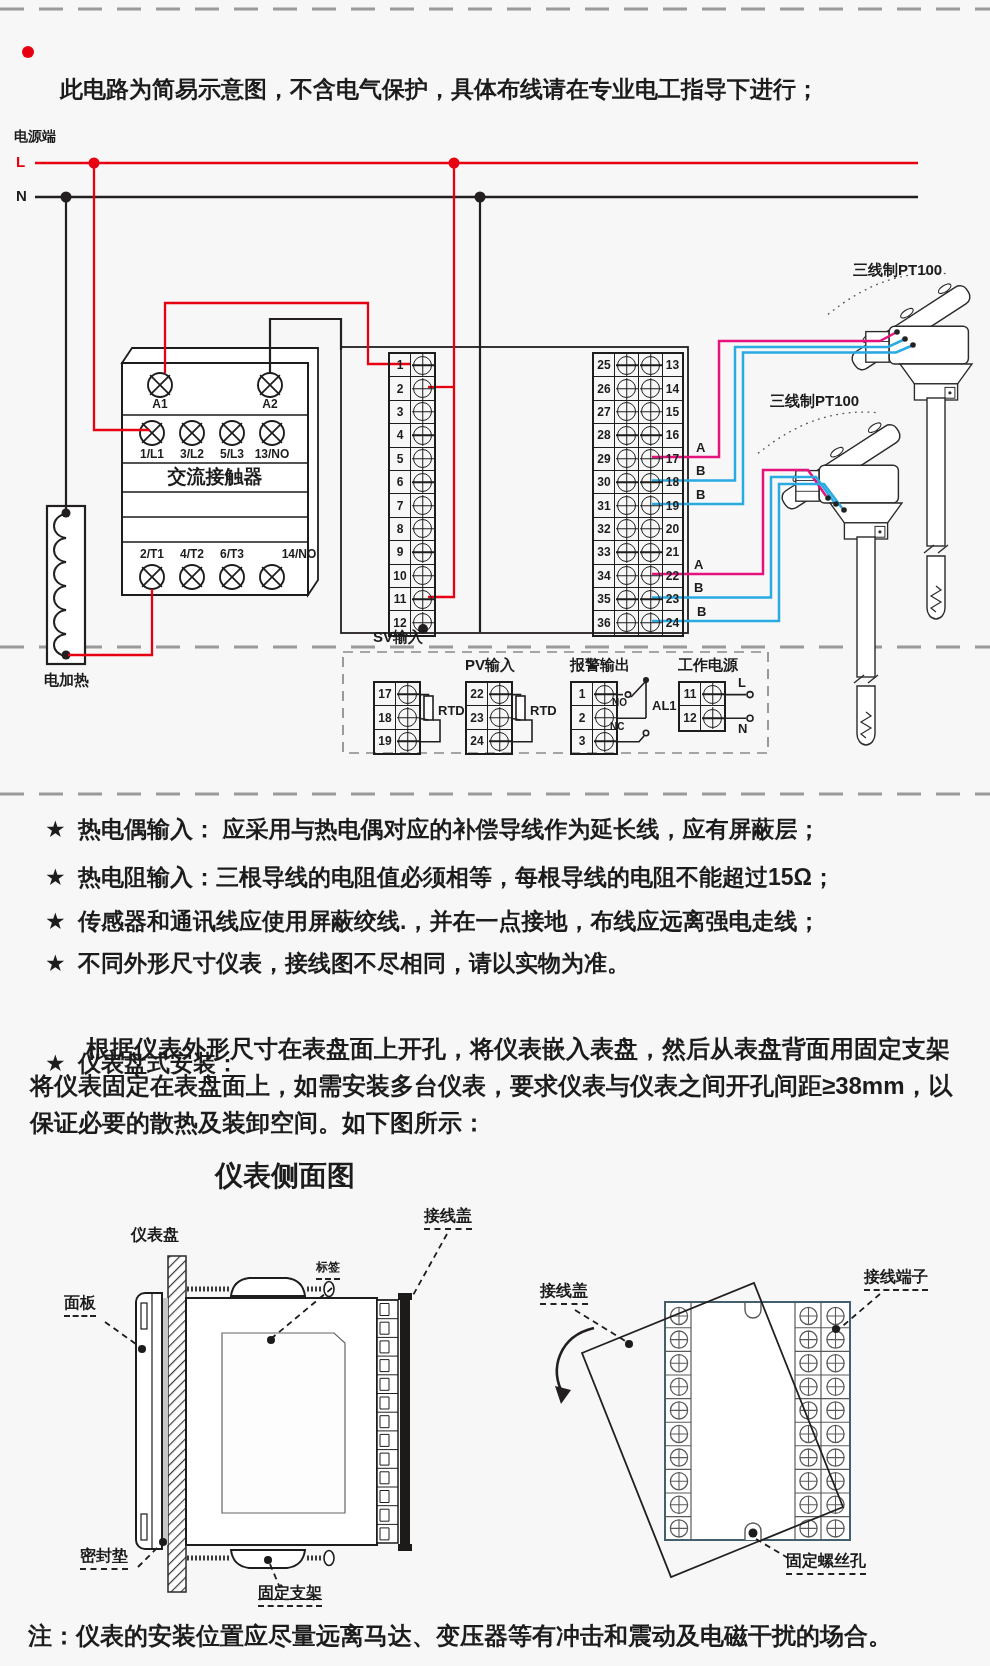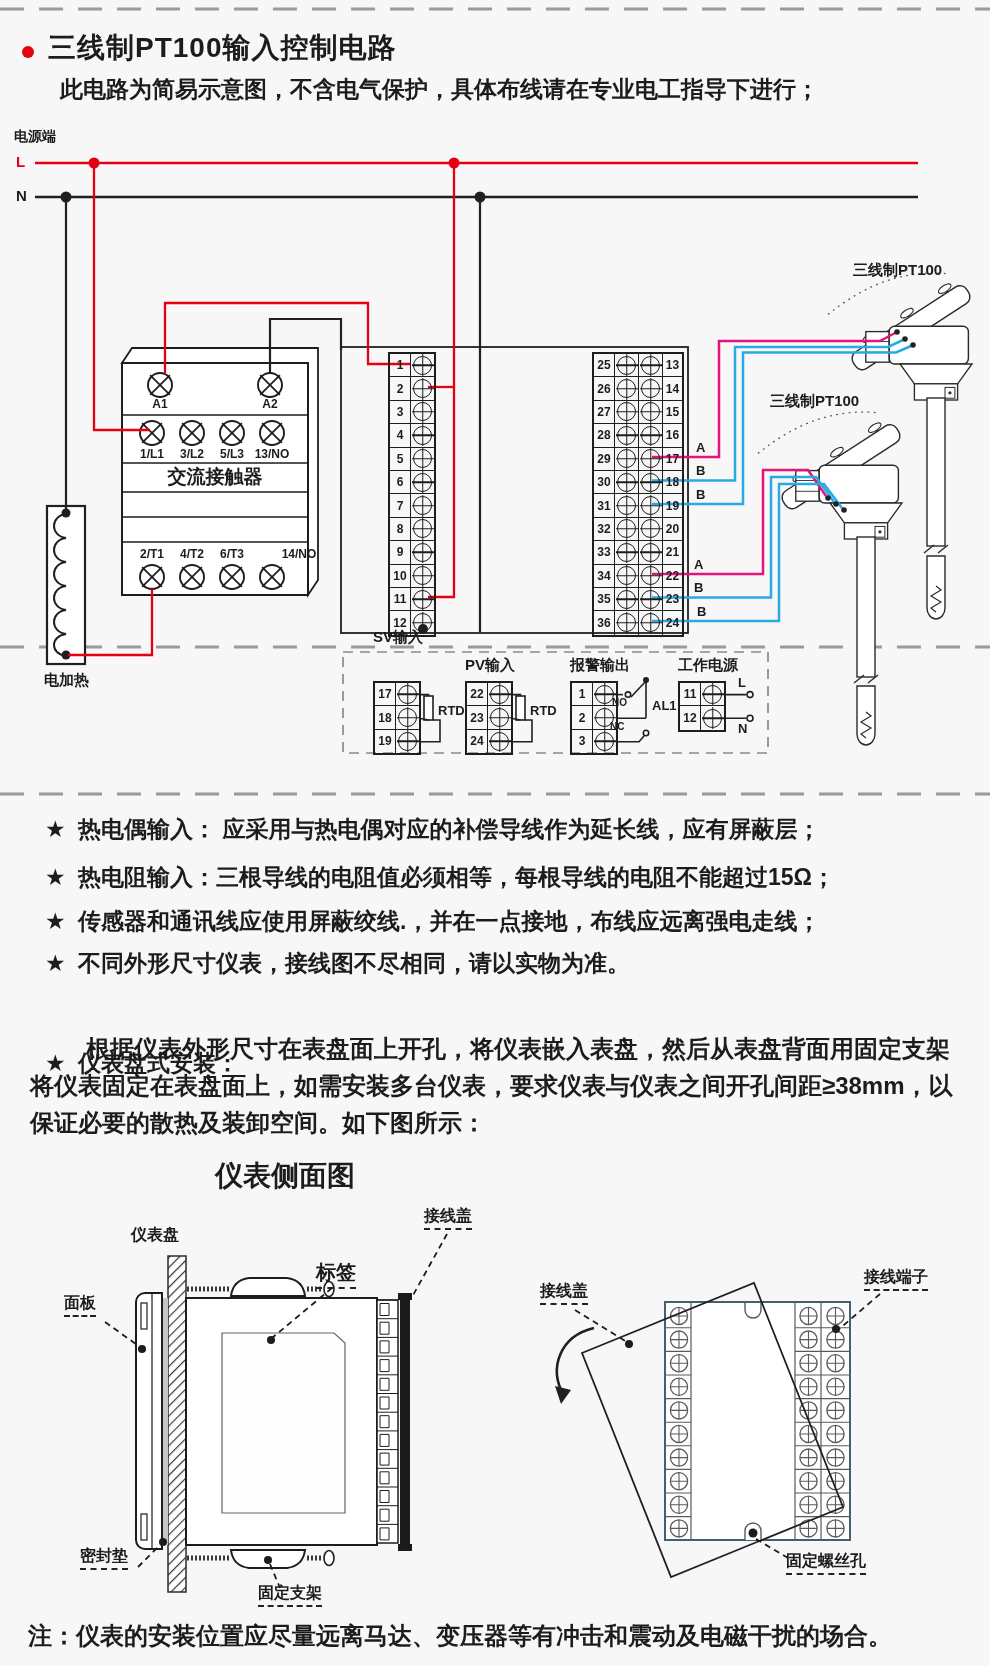--- a/index.html
+++ b/index.html
@@ -264,21 +264,20 @@
       <circle cx="142" cy="1349" r="4"></circle>
         <circle cx="271" cy="1340" r="4"></circle>
       <circle cx="163" cy="1542" r="4"></circle>
         <circle cx="268" cy="1560" r="4"></circle>
       <circle cx="629" cy="1344" r="4"></circle>
         <circle cx="836" cy="1329" r="4"></circle>
     </g>
   </svg>
 
   <div class="bullet" style="left:22px;top:46px;"></div>
-  <div class="lb" style="left:48px;top:32px;font-size:28px;letter-spacing:1px;">三线制PT100输入控制电路</div>
   <div class="lb" style="left:60px;top:76px;font-size:23px;">此电路为简易示意图，不含电气保护，具体布线请在专业电工指导下进行；</div>
 
   <div class="lb" style="left:14px;top:128px;font-size:14px;">电源端</div>
   <div class="lb red" style="left:16px;top:153px;font-size:15px;">L</div>
   <div class="lb" style="left:16px;top:187px;font-size:15px;">N</div>
 
   <div class="lb cx" style="left:160px;top:398px;font-size:12px;">A1</div>
   <div class="lb cx" style="left:270px;top:398px;font-size:12px;">A2</div>
   <div class="lb cx" style="left:152px;top:448px;font-size:12px;">1/L1</div>
   <div class="lb cx" style="left:192px;top:448px;font-size:12px;">3/L2</div>
@@ -591,22 +590,22 @@
   <div class="note" style="top:862px;"><span class="star">★</span><span>热电阻输入：三根导线的电阻值必须相等，每根导线的电阻不能超过15Ω；</span></div>
   <div class="note" style="top:948px;"><span class="star">★</span><span>不同外形尺寸仪表，接线图不尽相同，请以实物为准。</span></div>
   <div class="note" style="top:906px;"><span class="star">★</span><span>传感器和通讯线应使用屏蔽绞线.，并在一点接地，布线应远离强电走线；</span></div>
   <div class="note" style="top:1048px;"><span class="star">★</span><span>仪表盘式安装：</span></div>
 
   <div class="lb" style="left:30px;top:1030px;width:934px;font-size:24px;line-height:37px;white-space:normal;text-indent:56px;">根据仪表外形尺寸在表盘面上开孔，将仪表嵌入表盘，然后从表盘背面用固定支架将仪表固定在表盘面上，如需安装多台仪表，要求仪表与仪表之间开孔间距≥38mm，以保证必要的散热及装卸空间。如下图所示：</div>
 
   <div class="lb" style="left:190px;top:1160px;width:190px;text-align:center;font-size:28px;font-family:'Liberation Serif','DejaVu Serif',serif;">仪表侧面图</div>
   <div class="lb" style="left:131px;top:1226px;font-size:16px;">仪表盘</div>
   <div class="lb du" style="left:64px;top:1294px;font-size:16px;">面板</div>
-  <div class="lb du" style="left:316px;top:1261px;font-size:20px;">标签</div>
+  <div class="lb du" style="left:316px;top:1261px;font-size:12px;">标签</div>
   <div class="lb du" style="left:424px;top:1207px;font-size:16px;">接线盖</div>
   <div class="lb du" style="left:80px;top:1547px;font-size:16px;">密封垫</div>
-  <div class="lb du" style="left:258px;top:1584px;font-size:16px;">固定支架</div>
+  <div class="lb du" style="left:258px;top:1584px;font-size:16px;text-decoration:underline;">固定支架</div>
   <div class="lb du" style="left:540px;top:1282px;font-size:16px;">接线盖</div>
   <div class="lb du" style="left:864px;top:1268px;font-size:16px;text-align:right;">接线端子</div>
   <div class="lb du" style="left:786px;top:1552px;font-size:16px;">固定螺丝孔</div>
 
   <div class="lb" style="left:28px;top:1622px;font-size:24px;">注：仪表的安装位置应尽量远离马达、变压器等有冲击和震动及电磁干扰的场合。</div>
 </div>
 
 </body></html>

